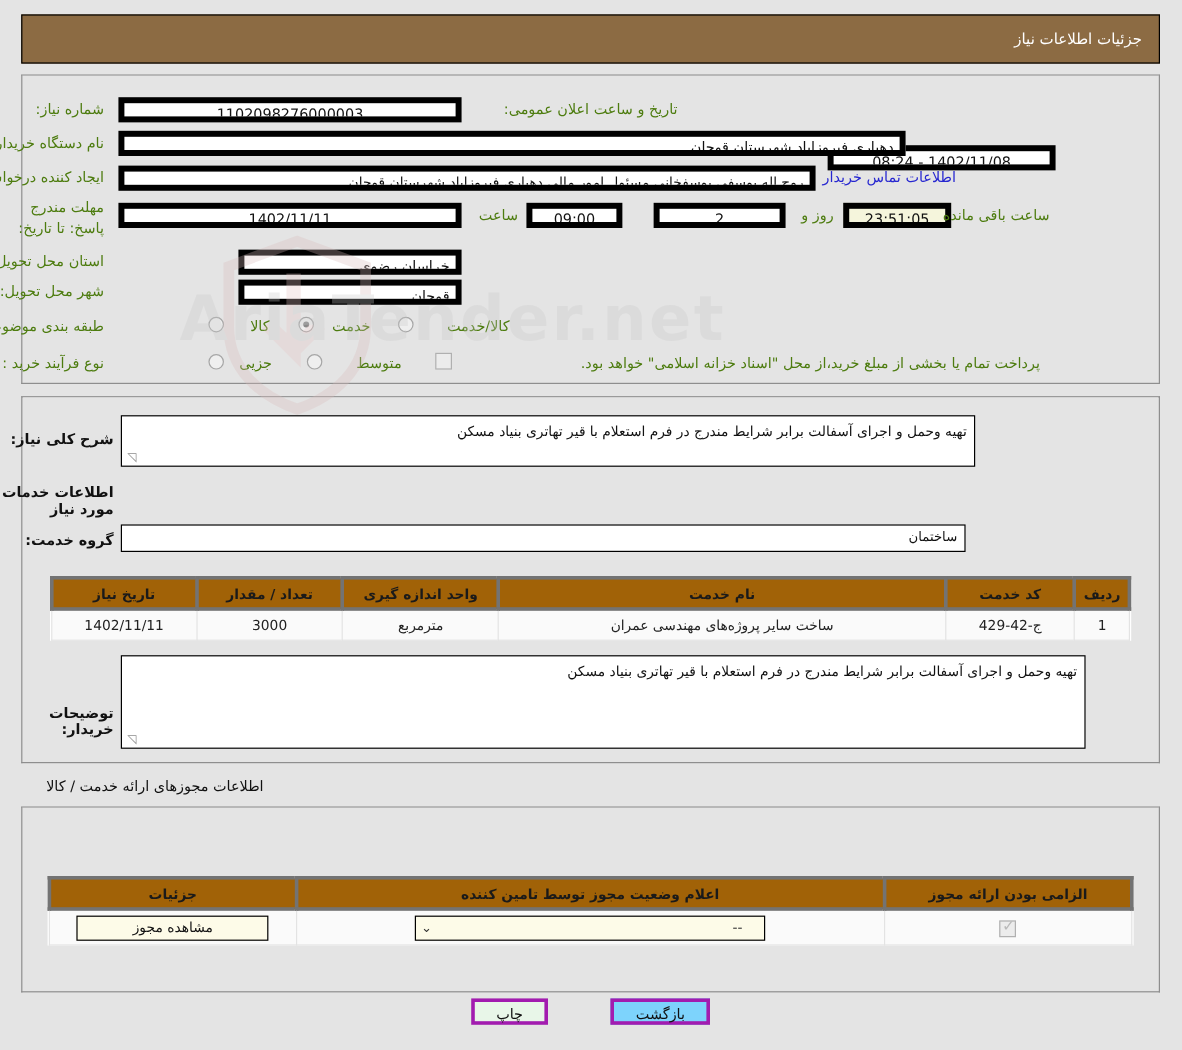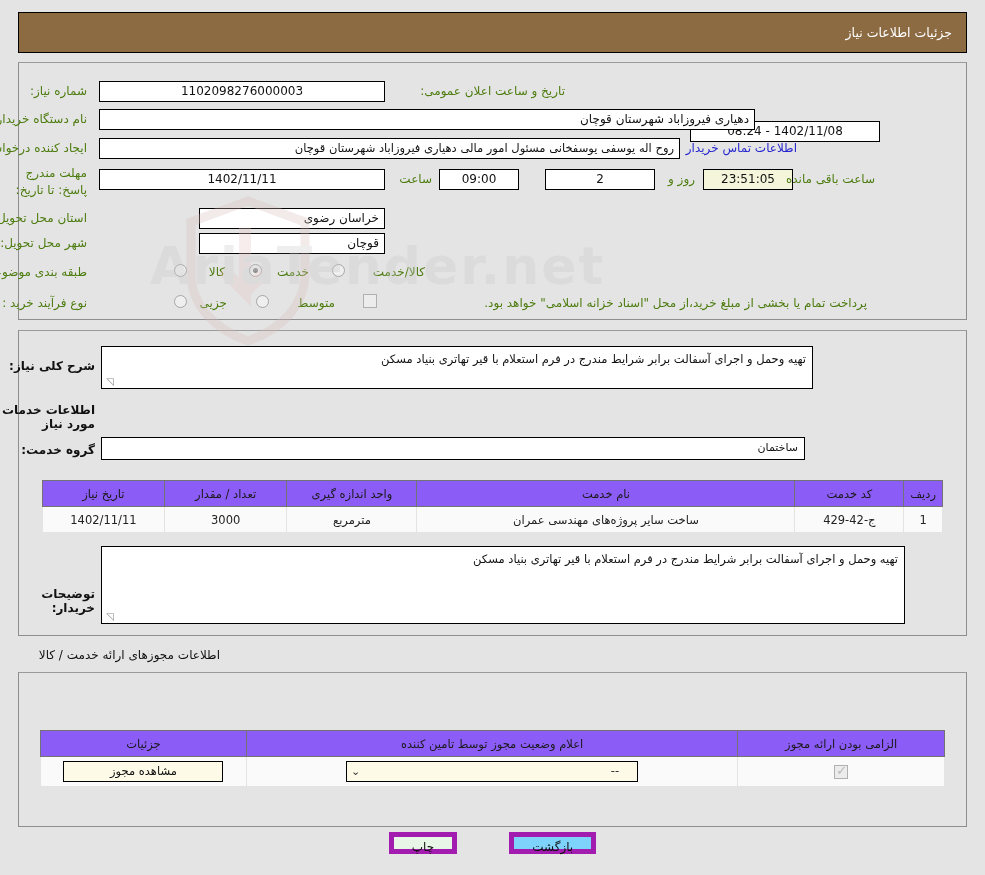--- a/index.html
+++ b/index.html
@@ -44,21 +44,21 @@
     border: 1px solid #8e8e8e;
     border-top-color: #9a9a9a;
   }
   .panel-1 { right: 18px; top: 62px; width: 949px; height: 258px; }
   .panel-2 { right: 18px; top: 330px; width: 949px; height: 306px; }
   .panel-3 { right: 18px; top: 672px; width: 949px; height: 155px; }
 
   
   .lbl { position: absolute; font-size: 12px; color: #4d7c0f; white-space: nowrap; text-align: right; }
   .fld {
-    position: absolute; background: #fff; border: 1px solid #000000;
+    position: absolute; background: #fff; border: 5px solid #000000;
     height: 21px; line-height: 19px; font-size: 12px;
     padding: 0 5px; text-align: center; white-space: nowrap; overflow: hidden;
     color: #111;
   }
   .fld.rtl-text { text-align: right; }
   .fld.yellowish { background: #f5f5dc; }
   .plain { position: absolute; font-size: 12px; white-space: nowrap; }
   .link { color: #2727d0; text-decoration: none; cursor: pointer; }
 
   
@@ -89,22 +89,22 @@
     position: absolute; left: 2px; bottom: 1px; width: 10px; height: 10px;
     color: #8d8d8d; font-size: 10px; line-height: 10px;
   }
 
   
   table.grid {
     position: absolute; border-collapse: collapse; font-size: 11.5px;
     background: #fff;
   }
   table.grid th {
-    background: #8b5cf6; border: 1px solid #737373;
-    font-weight: normal; color: #1a1a1a; height: 26px; padding: 0 6px;
+    background: #a16207; border: 3px solid #737373;
+    font-weight: bold; color: #1a1a1a; height: 26px; padding: 0 6px;
     text-align: center; white-space: nowrap;
   }
   table.grid td {
     background: #fafafa; border: 1px solid #e3e3e3;
     height: 26px; padding: 0 6px; text-align: center; color: #222;
     white-space: nowrap;
   }
 
   
   .select {
@@ -122,21 +122,21 @@
     font-size: 11.5px; height: 21px; line-height: 19px;
     padding: 0 14px; cursor: pointer; color: #111;
   }
 
   
   .footer-btns {
     position: absolute; left: 0; right: 0; top: 832px;
     display: flex; justify-content: center; gap: 12px;
   }
   .btn {
-    border: 5px solid #a21caf; font-size: 12px; height: 22px; line-height: 20px;
+    border: 3px solid #a21caf; font-size: 12px; height: 22px; line-height: 20px;
     padding: 0 18px; cursor: pointer; color: #111;
   }
   .btn-print  { background: #e8f6e8; }
   .btn-back   { background: #7dd3fc; margin-left: 40px; }
 
   .section-title { position: absolute; font-size: 12px; font-weight: bold; color:#111; }
   .outside-title { position: absolute; font-size: 12px; color: #111; }
 </style>
 </head>
 <body>

